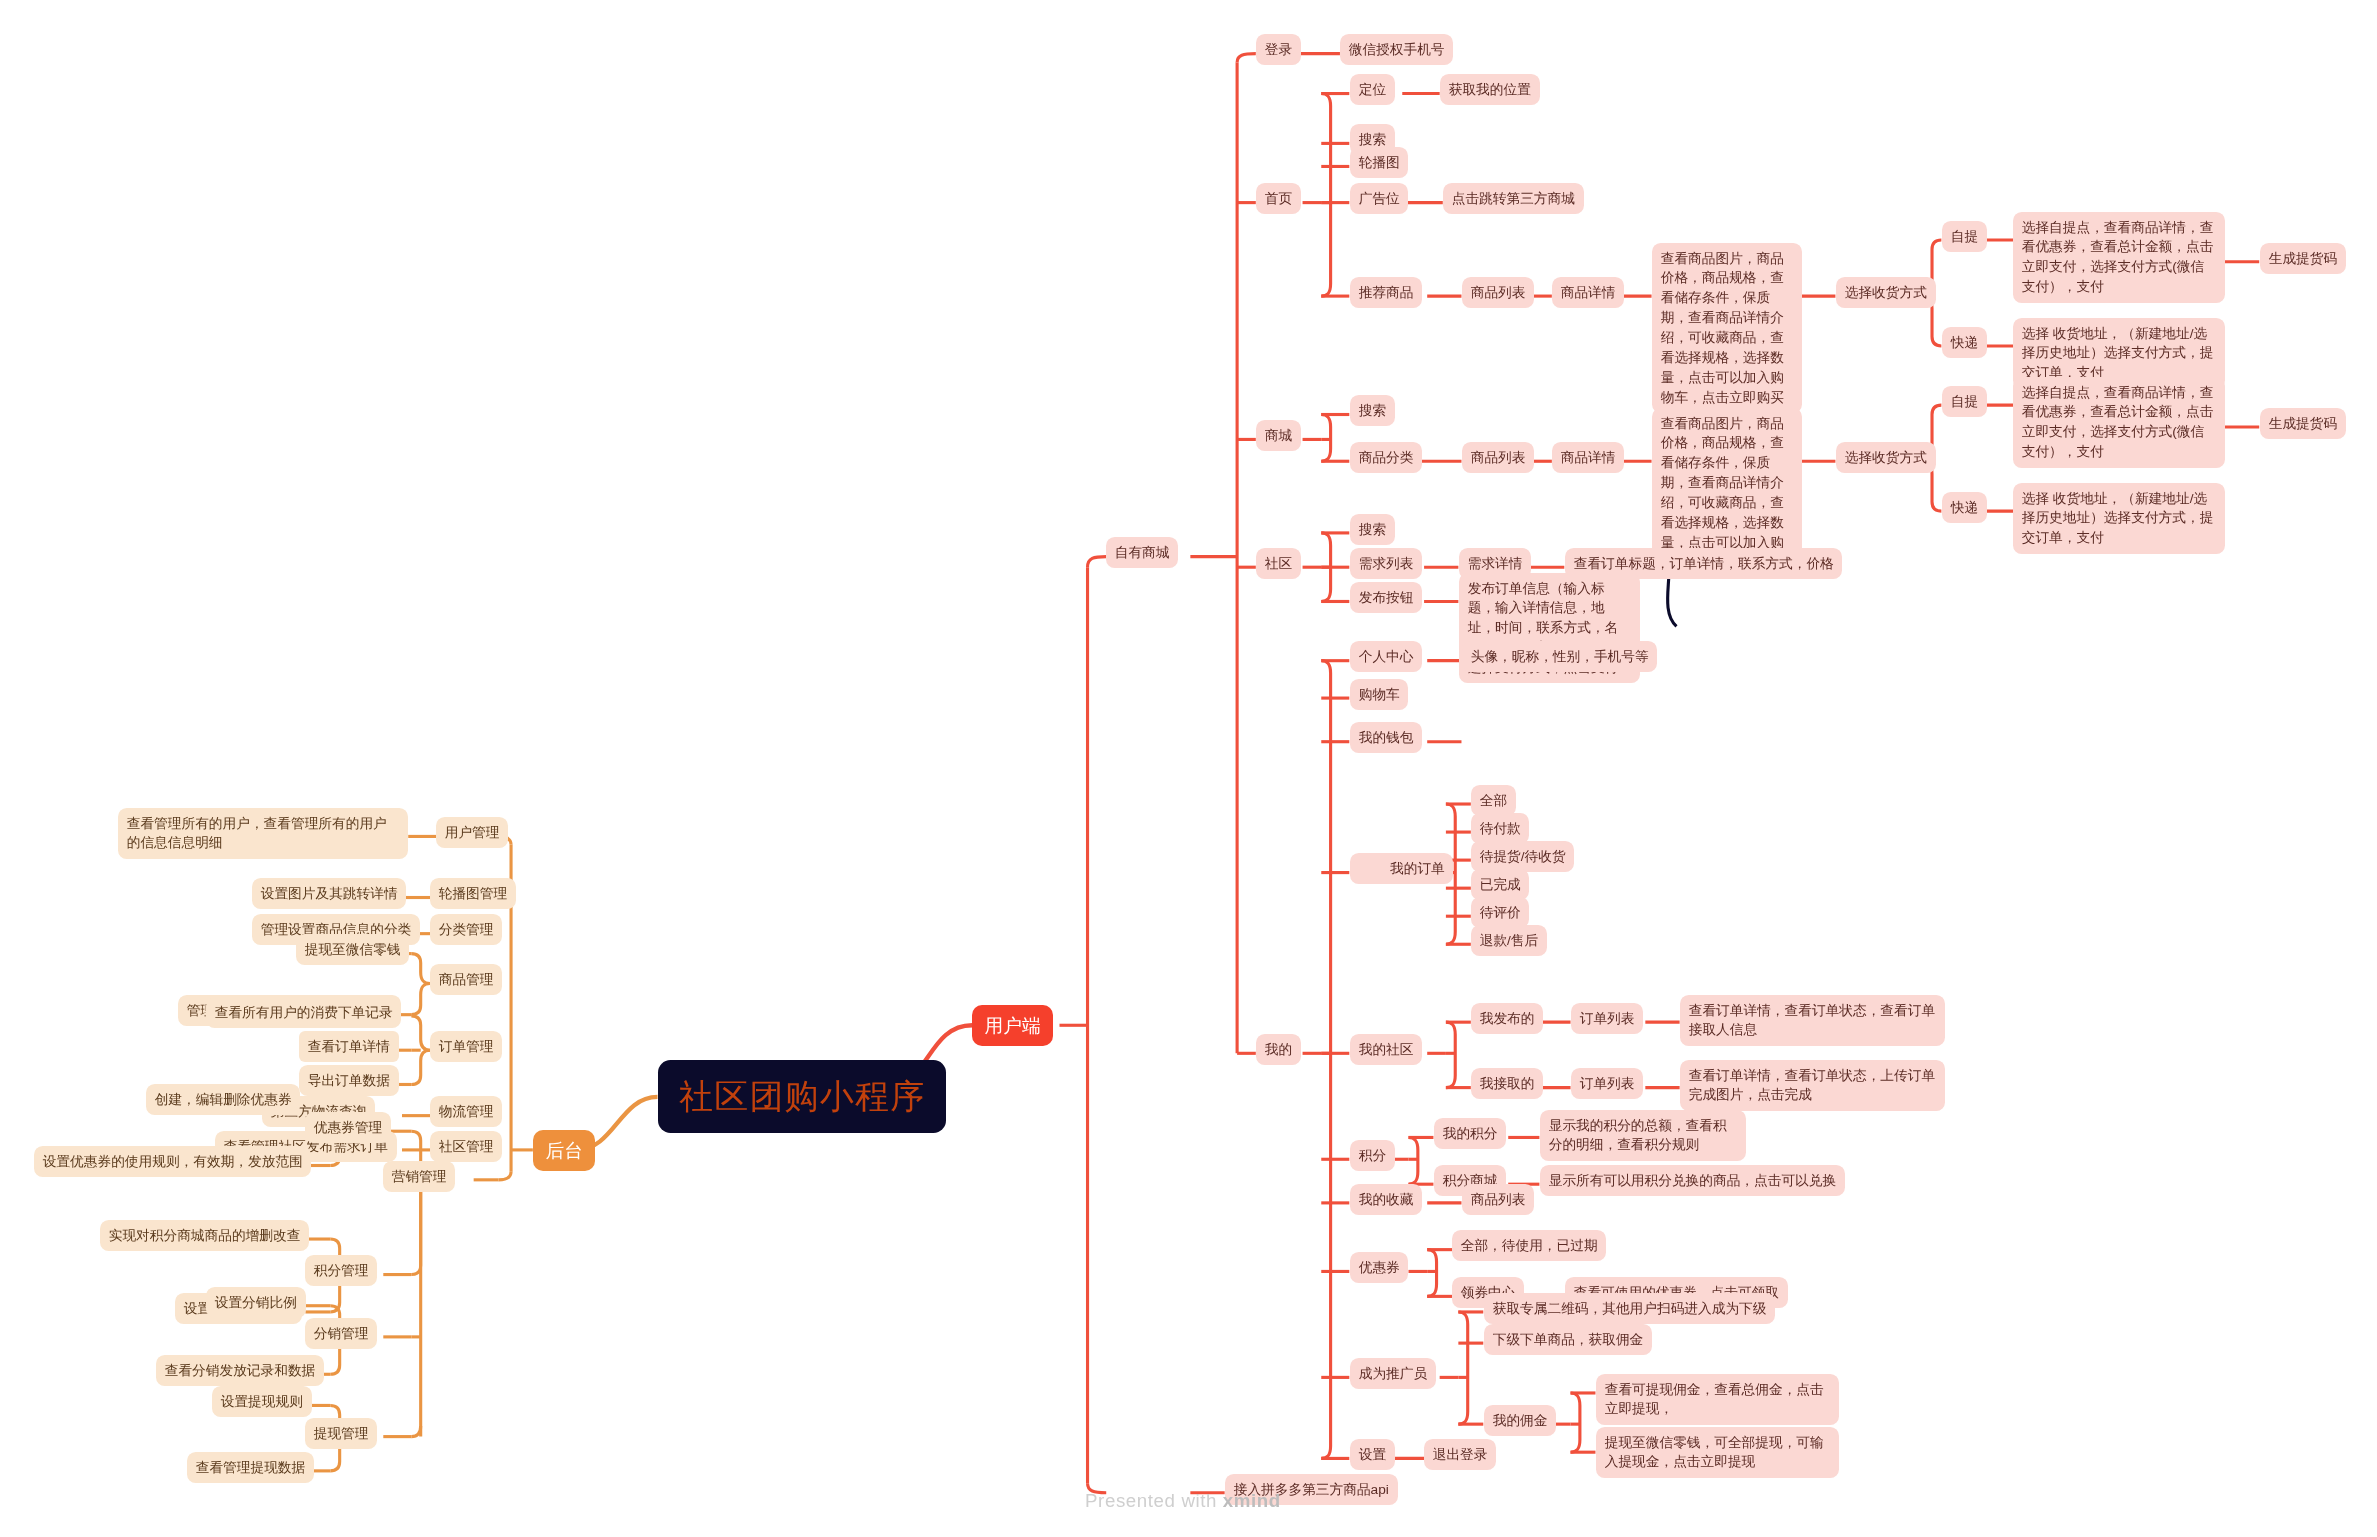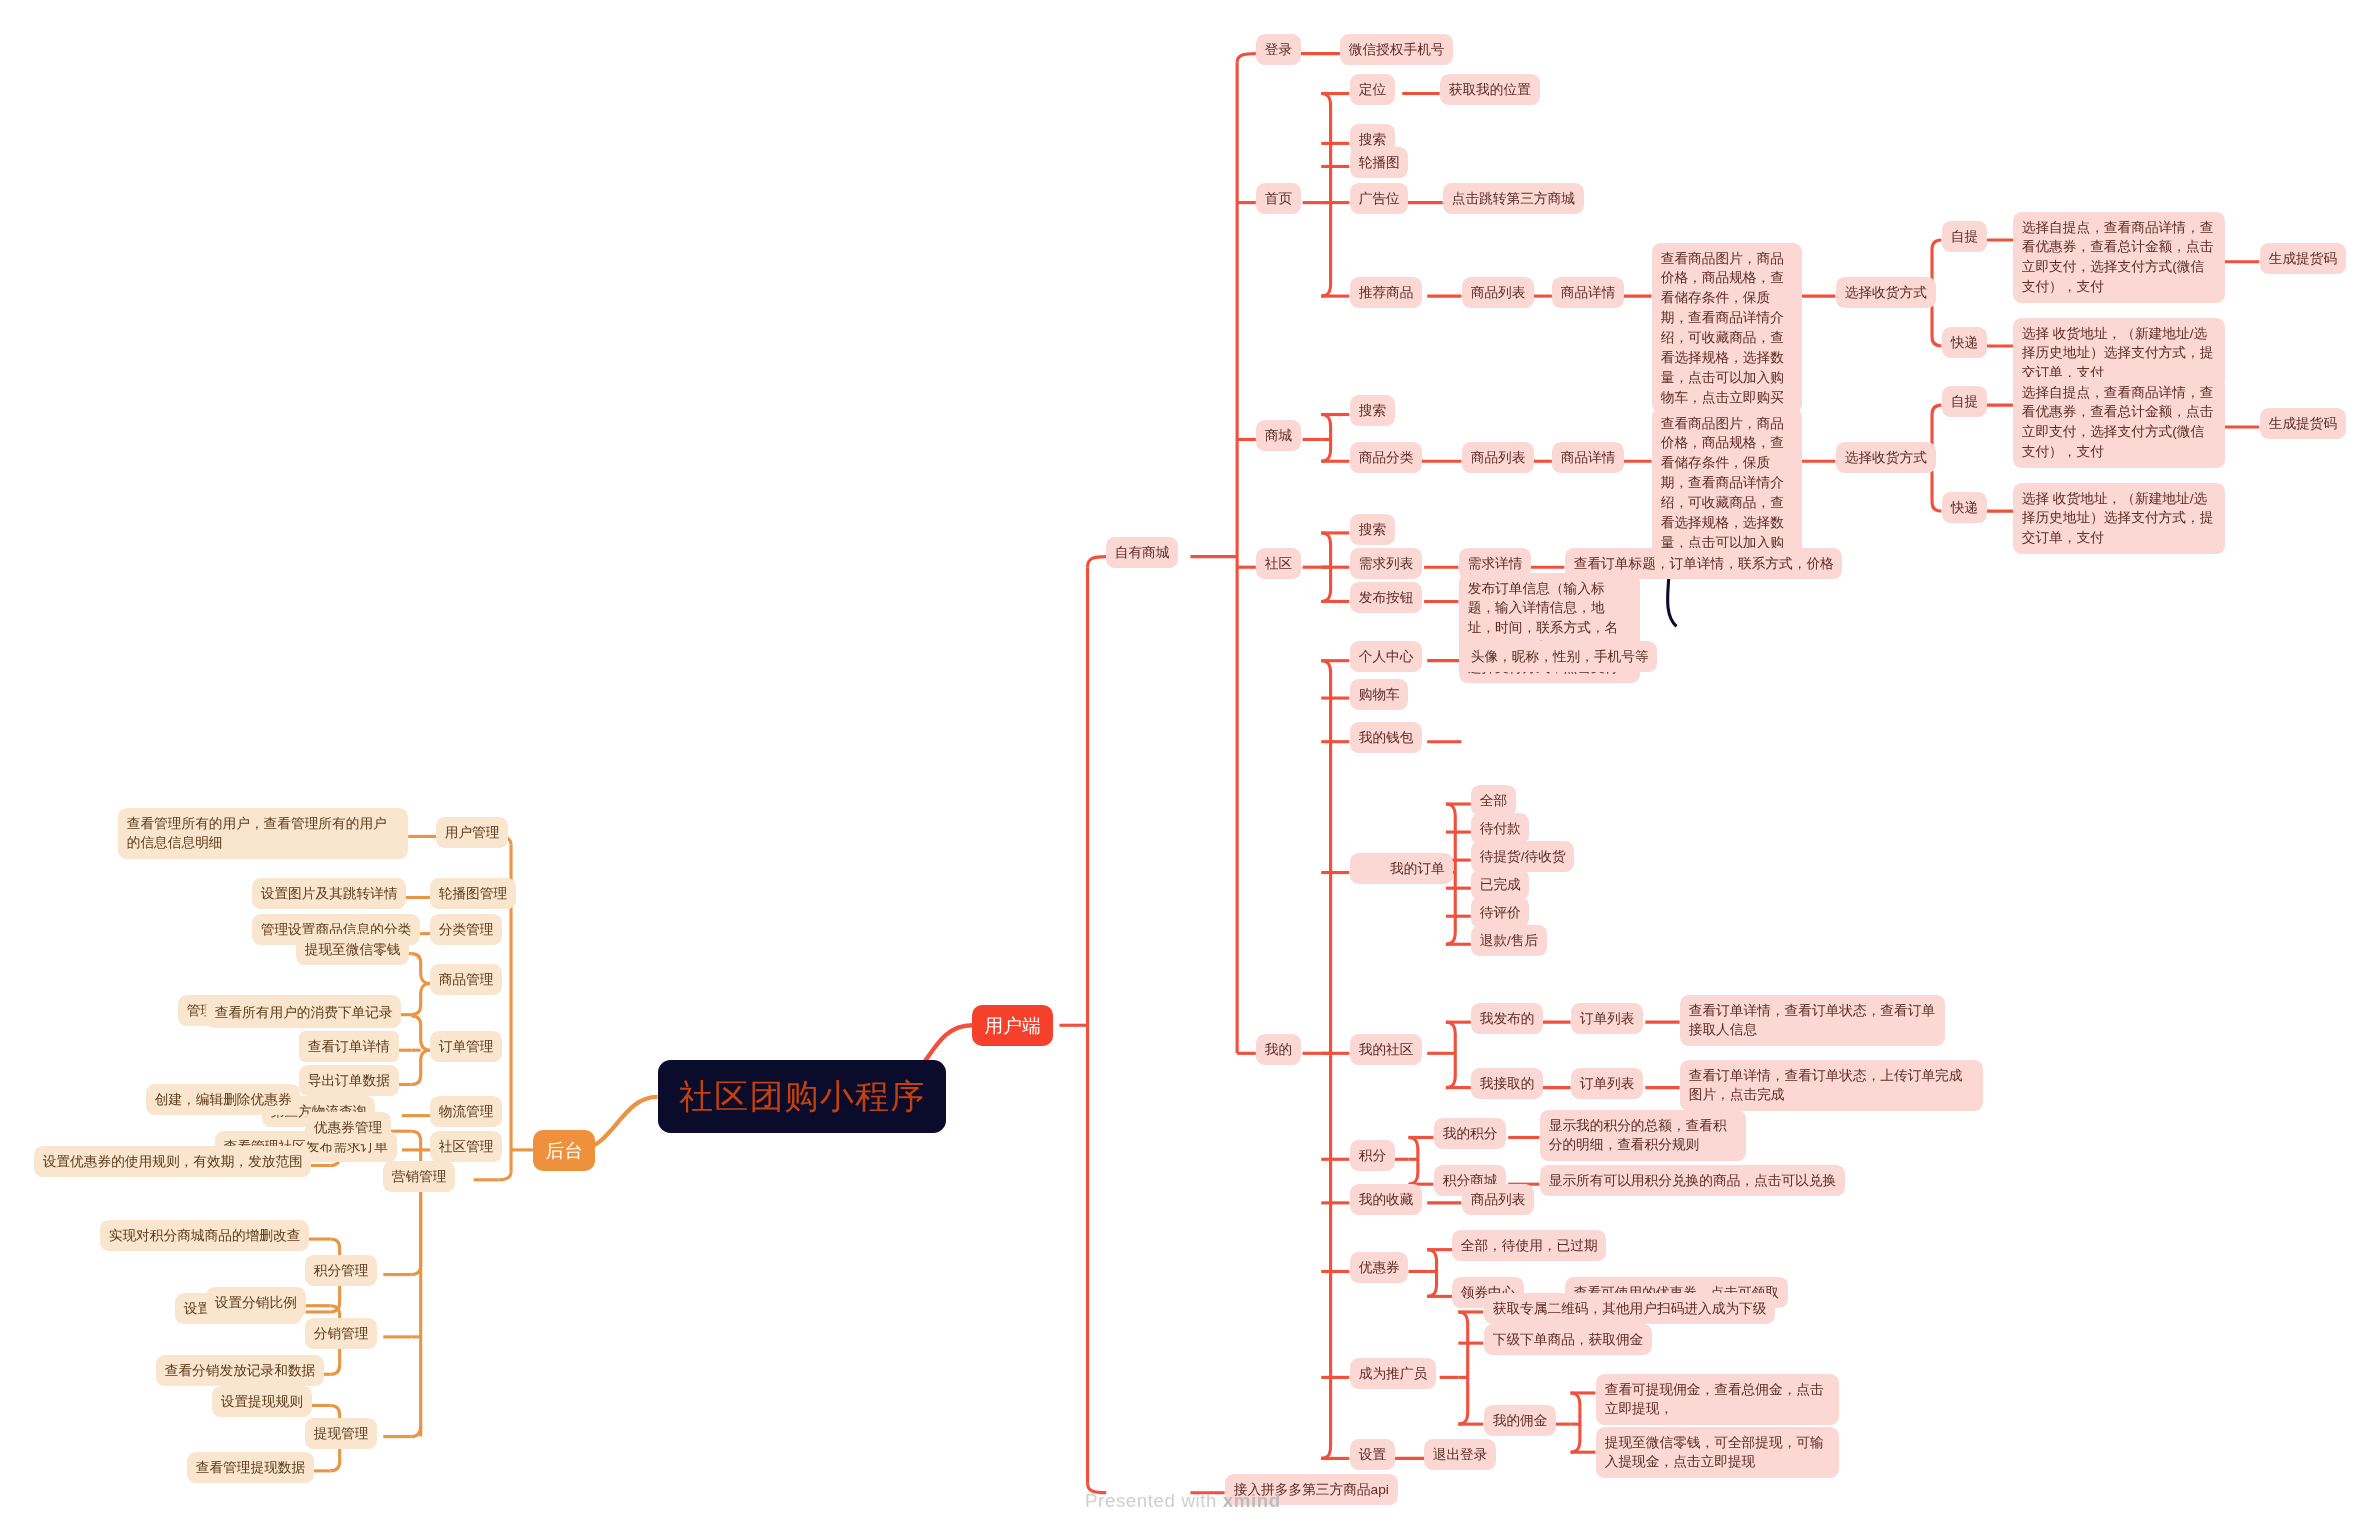--- a/index.html
+++ b/index.html
@@ -323,21 +323,21 @@
 <div class="node pink" style="left:1471px;top:869px;">已完成</div>
 <div class="node pink" style="left:1471px;top:897px;">待评价</div>
 <div class="node pink" style="left:1471px;top:925px;">退款/售后</div>
 
 <div class="node pink" style="left:1350px;top:1034px;">我的社区</div>
 <div class="node pink" style="left:1471px;top:1003px;">我发布的</div>
 <div class="node pink" style="left:1571px;top:1003px;">订单列表</div>
 <div class="node pink" style="left:1680px;top:995px;width:265px;">查看订单详情，查看订单状态，查看订单接取人信息</div>
 <div class="node pink" style="left:1471px;top:1068px;">我接取的</div>
 <div class="node pink" style="left:1571px;top:1068px;">订单列表</div>
-<div class="node pink" style="left:1680px;top:1060px;width:303px;">查看订单详情，查看订单状态，上传订单完成图片，点击完成</div>
+<div class="node pink" style="left:1680px;top:1060px;width:265px;">查看订单详情，查看订单状态，上传订单完成图片，点击完成</div>
 
 <div class="node pink" style="left:1350px;top:1140px;">积分</div>
 <div class="node pink" style="left:1434px;top:1118px;">我的积分</div>
 <div class="node pink" style="left:1540px;top:1110px;width:206px;">显示我的积分的总额，查看积分的明细，查看积分规则</div>
 <div class="node pink" style="left:1434px;top:1165px;">积分商城</div>
 <div class="node pink" style="left:1540px;top:1165px;">显示所有可以用积分兑换的商品，点击可以兑换</div>
 
 <div class="node pink" style="left:1350px;top:1184px;">我的收藏</div>
 <div class="node pink" style="left:1462px;top:1184px;">商品列表</div>
 

